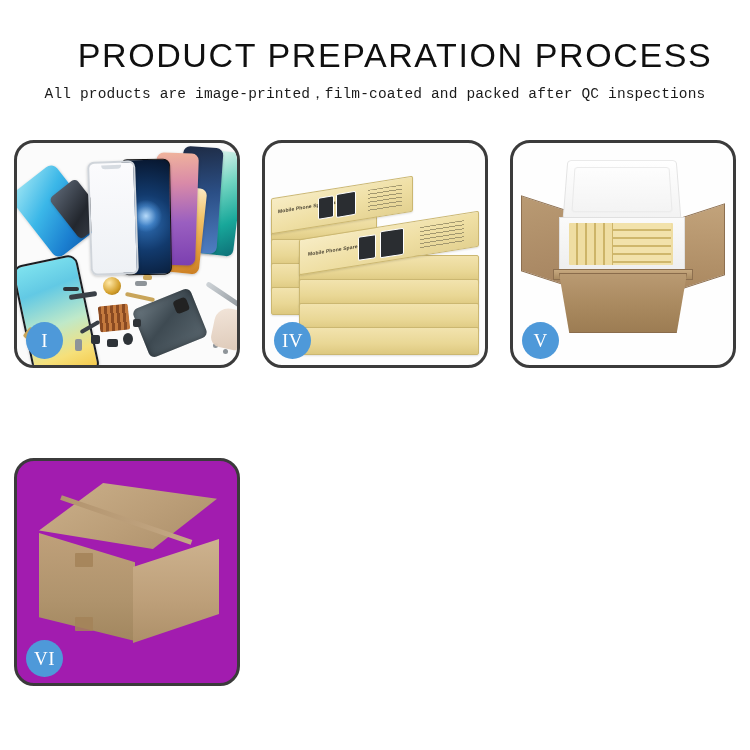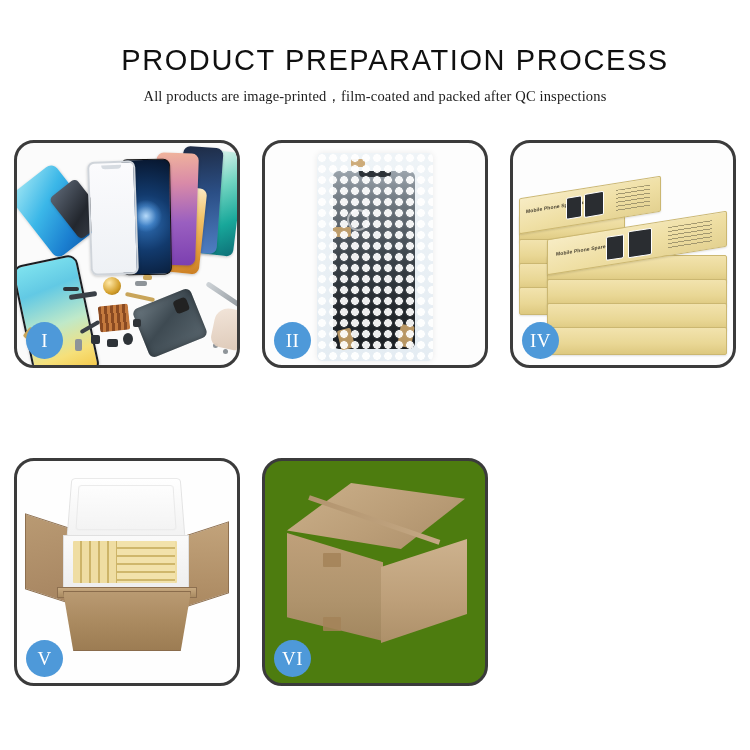--- a/index.html
+++ b/index.html
@@ -16,31 +16,31 @@
   }
 
   
   .header {
     width: 750px;
     padding-top: 38px;
     text-align: center;
   }
   .page-title {
     font-family: "Liberation Sans", sans-serif;
-    font-size: 29px;
+    font-size: 34px;
     font-weight: 400;
     letter-spacing: 1.6px;
     color: #101010;
     line-height: 1;
-    margin: 8px;
+    margin: 0;
     white-space: nowrap;
     padding-left: 40px;
   }
   .page-subtitle {
-    font-family: Liberation Serif, serif;
+    font-family: Liberation Mono, monospace;
     font-size: 14.5px;
     font-weight: 400;
     color: #1b1b1b;
     letter-spacing: 0.15px;
     margin: 12px 0 0 0;
     white-space: nowrap;
   }
 
   
   .grid {
@@ -341,21 +341,21 @@
     border:1px solid #8a6c4c;
     clip-path: polygon(0 0, 100% 0, 92% 100%, 8% 100%);
   }
   .v-rim {
     position:absolute; left:40px; top:126px; width:138px; height:9px;
     background: linear-gradient(180deg,#c7a97f,#a98a61);
     border:1px solid #8d6f4f;
   }
 
   
-  .p6 { background: #4d7c0f; }
+  .p6 { background: #a21caf; }
   .c-top {
     position:absolute; left:22px; top:22px; width:178px; height:66px;
     background: linear-gradient(150deg,#cbb08a 0%,#bb9e78 55%,#ab8e69 100%);
     clip-path: polygon(36% 0, 100% 24%, 64% 100%, 0 72%);
     border-radius:2px;
   }
   .c-seam {
     position:absolute; left:44px; top:34px; width:138px; height:5px;
     background: linear-gradient(90deg,#b2946e,#c4a884);
     transform: rotate(19deg);
@@ -421,35 +421,20 @@
       <div class="dot gold" style="left:8px;top:186px;width:12px;height:12px;transform:rotate(40deg);"></div>
       <div class="dot lt" style="left:196px;top:200px;width:5px;height:5px;border-radius:50%;"></div>
       <div class="dot lt" style="left:206px;top:206px;width:5px;height:5px;border-radius:50%;"></div>
 
       <div class="hand"></div>
       <div class="tweezers"></div>
     </div>
     <div class="badge">I</div>
   </div>
 
-  <div class="panel p2">
-    <div class="panel-stage">
-      <div class="bw-pouch">
-        <div class="bw-inner">
-          <div class="bw-notch"></div>
-        </div>
-        <div class="tape" style="left:34px;top:6px;width:14px;height:8px;"></div>
-        <div class="tape" style="left:16px;top:74px;width:18px;height:10px;"></div>
-        <div class="tape" style="left:22px;top:176px;width:14px;height:20px;transform:rotate(-14deg);"></div>
-        <div class="tape" style="left:82px;top:172px;width:14px;height:22px;transform:rotate(10deg);"></div>
-        <div class="bubbles"></div>
-      </div>
-    </div>
-    <div class="badge">II</div>
-  </div>
 
 
   <div class="panel p4">
     <div class="panel-stage">
       <div class="stack">
 
         <div class="sbox" style="left:0px;top:52px;width:104px;height:26px;"></div>
         <div class="sbox" style="left:0px;top:76px;width:104px;height:26px;"></div>
         <div class="sbox" style="left:0px;top:100px;width:104px;height:26px;"></div>
         <div class="sbox" style="left:0px;top:124px;width:104px;height:26px;"></div>

